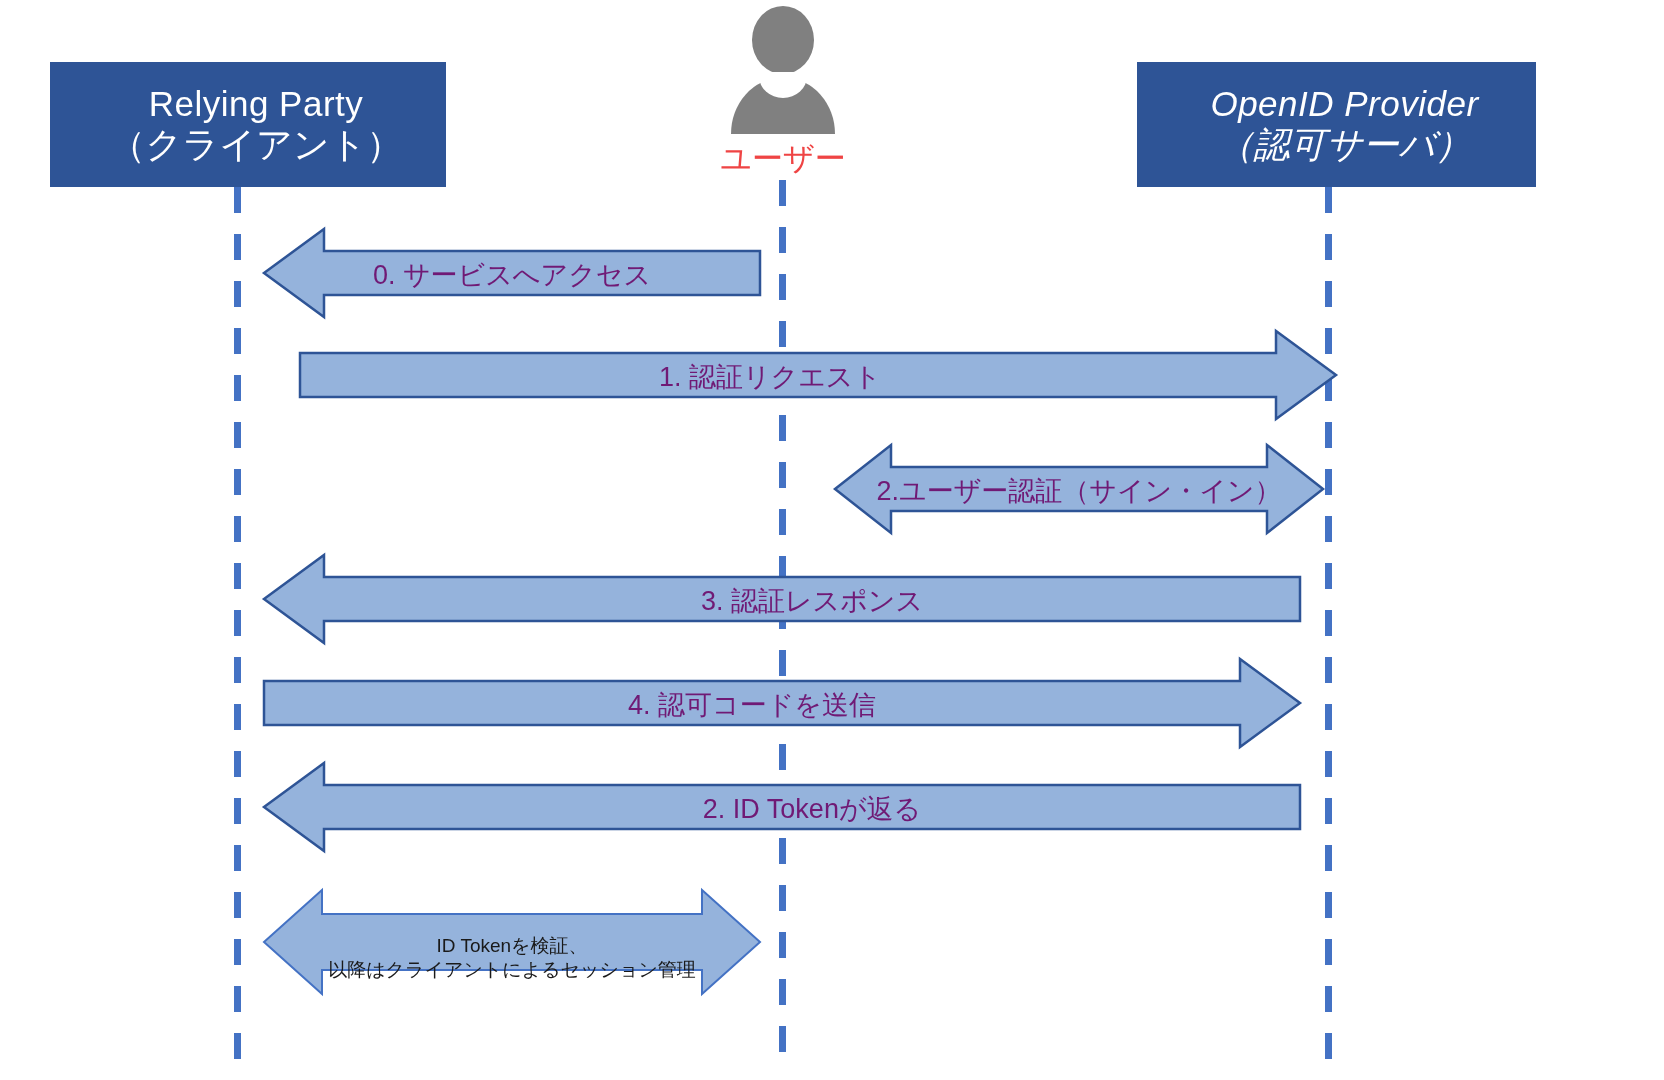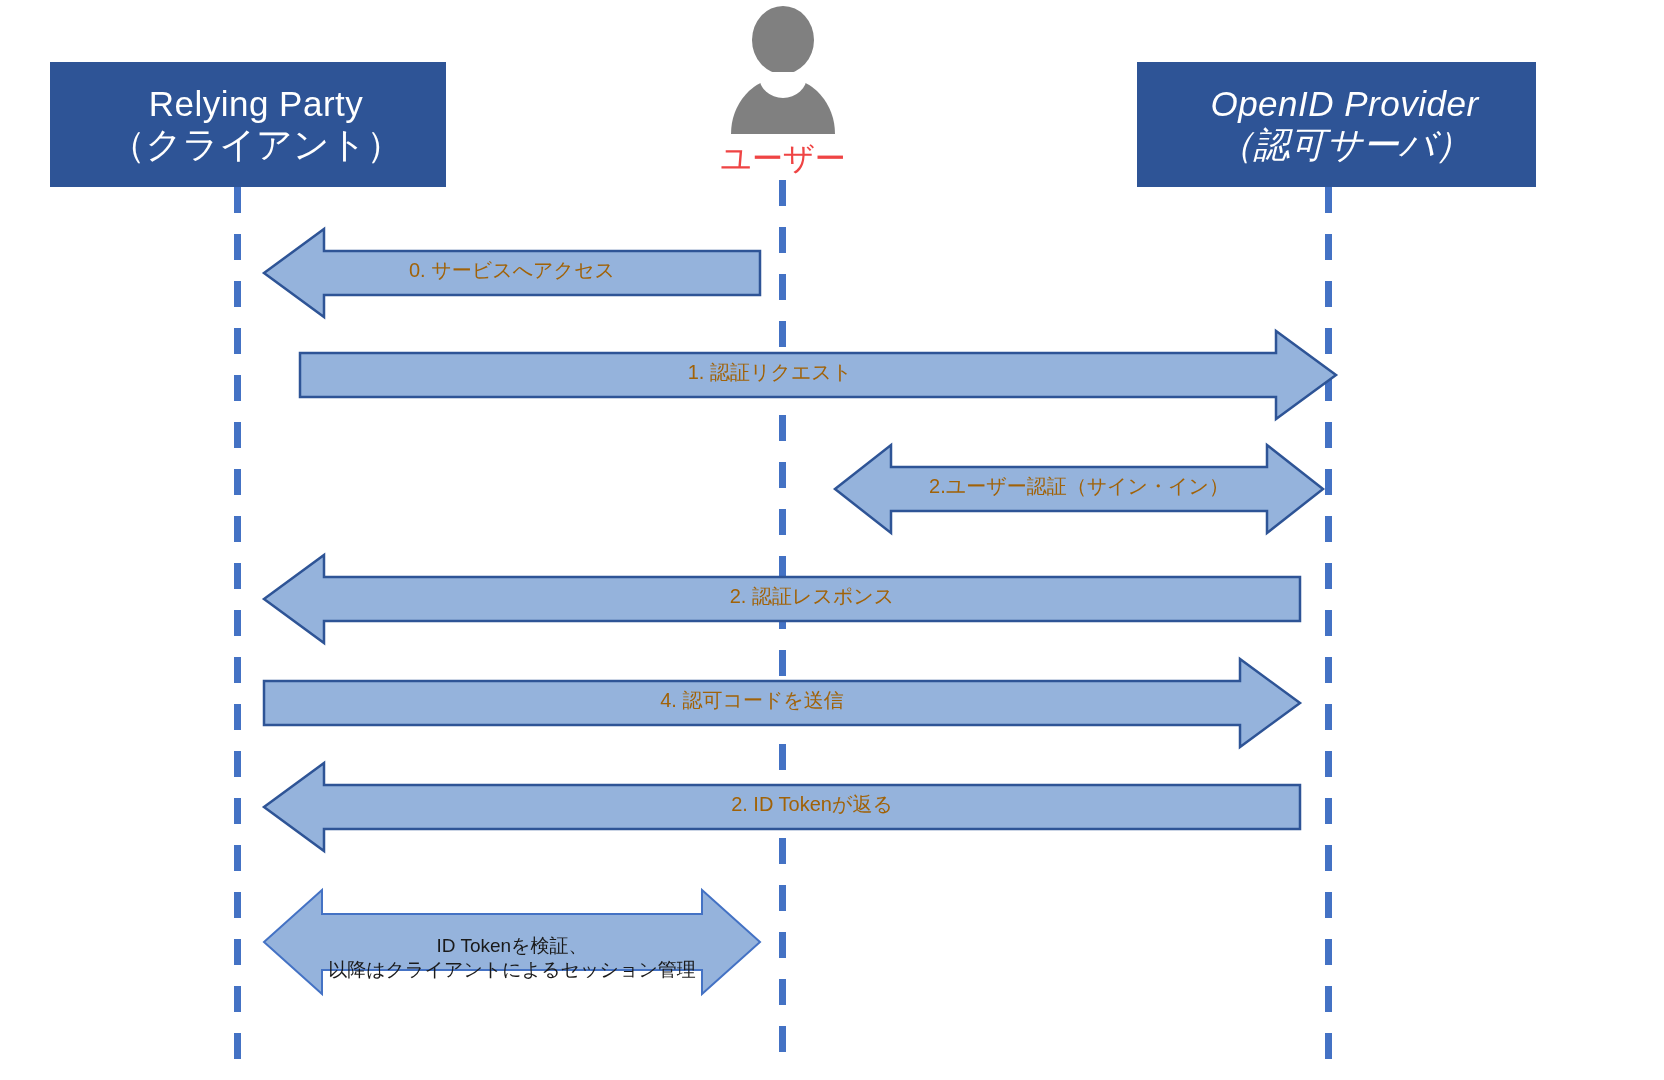--- a/index.html
+++ b/index.html
@@ -111,21 +111,21 @@
   .arrow-wrap { position: absolute; }
   .arrow-wrap svg { display: block; overflow: visible; }
   .arrow-label {
     position: absolute;
     left: 0;
     right: 0;
     text-align: center;
     pointer-events: none;
     white-space: nowrap;
   }
-  .label-white { color: #a16207; font-size: 20px; }
+  .label-white { color: #701a75; font-size: 27px; }
   .label-dark  { color: #1a1a1a; font-size: 19px; line-height: 1.25; }
 </style>
 </head>
 <body>
 
 <div id="canvas">
 
   <div class="actor-box" id="actor-rp">
     <span class="line1">Relying Party</span>
     <span class="line2">（クライアント）</span>
@@ -167,21 +167,21 @@
     <svg width="488" height="98" viewBox="0 0 488 98">
       <polygon points="0,49 56,5 56,27 432,27 432,5 488,49 432,93 432,71 56,71 56,93" fill="#95B3DC" stroke="#2E5496" stroke-width="2.5" stroke-linejoin="miter"></polygon>
     </svg>
     <div class="arrow-label label-white" style="top:33px;">2.ユーザー認証（サイン・イン）</div>
   </div>
 
   <div class="arrow-wrap" style="left:264px; top:550px; width:1036px; height:98px;">
     <svg width="1036" height="98" viewBox="0 0 1036 98">
       <polygon points="0,49 60,5 60,27 1036,27 1036,71 60,71 60,93" fill="#95B3DC" stroke="#2E5496" stroke-width="2.5" stroke-linejoin="miter"></polygon>
     </svg>
-    <div class="arrow-label label-white" style="top:33px; left:60px; right:0;">2. 認証レスポンス</div>
+    <div class="arrow-label label-white" style="top:33px; left:60px; right:0;">3. 認証レスポンス</div>
   </div>
 
   <div class="arrow-wrap" style="left:264px; top:654px; width:1036px; height:98px;">
     <svg width="1036" height="98" viewBox="0 0 1036 98">
       <polygon points="1036,49 976,5 976,27 0,27 0,71 976,71 976,93" fill="#95B3DC" stroke="#2E5496" stroke-width="2.5" stroke-linejoin="miter"></polygon>
     </svg>
     <div class="arrow-label label-white" style="top:33px; right:60px; left:0;">4. 認可コードを送信</div>
   </div>
 
   <div class="arrow-wrap" style="left:264px; top:758px; width:1036px; height:98px;">

